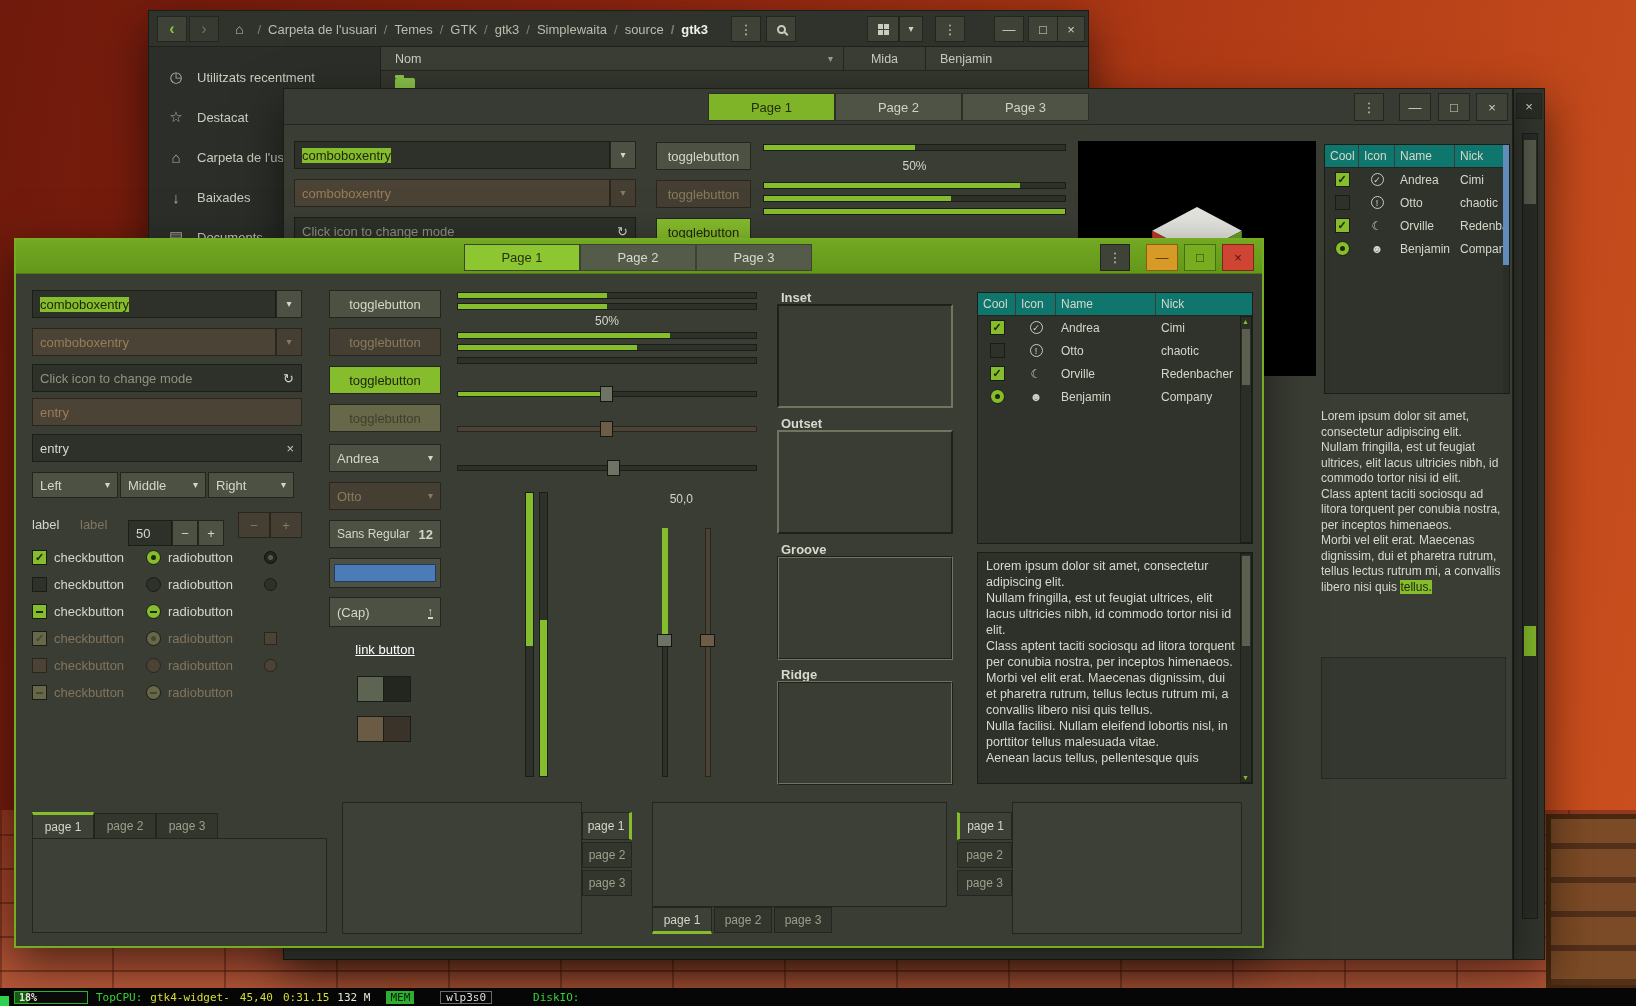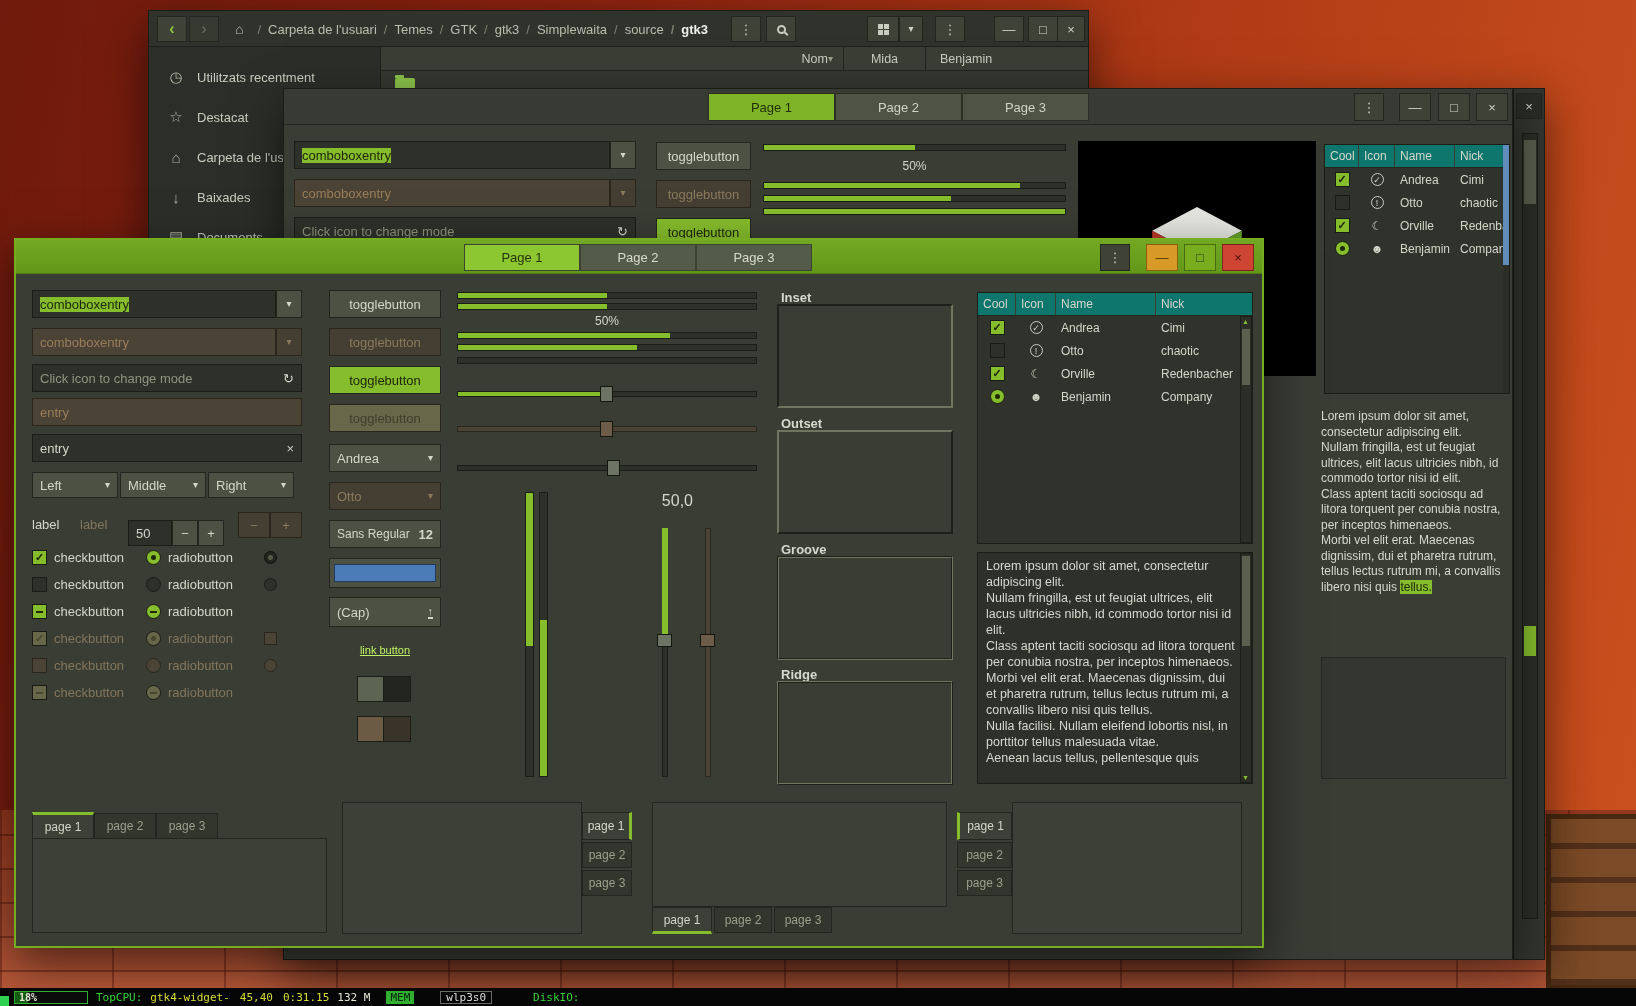--- a/index.html
+++ b/index.html
@@ -80,21 +80,21 @@
 .sb{background:#2b2d27;border:1px solid #1b1d17;position:absolute}
 .sbt{background:#5a5f50;position:absolute;left:1px;right:1px}
 .nbt{position:absolute;display:flex;align-items:center;justify-content:center;font-size:12px;background:#33362d;border:1px solid #23251f;color:#99a08c}
 .nbt.on{background:#3c4036;color:#d3d7c9}
 .acct{border-top:3px solid #86bd2c}.accr{border-right:3px solid #86bd2c}
 .accb{border-bottom:3px solid #86bd2c}.accl{border-left:3px solid #86bd2c}
 .nbb{position:absolute;background:#3c4036;border:1px solid #23251f}
 .switch{border:1px solid #1b1d17;background:#23251f;display:flex;position:absolute}
 .switch .kn{width:50%;height:100%;background:#5d6452;border-right:1px solid #1b1d17}
 .switch.ds{background:#3a332a}.switch.ds .kn{background:#6b5a44}
-.link{color:#bef264;text-decoration:underline;font-size:11px}
+.link{color:#ffffff;text-decoration:underline;font-size:13px}
 
 .fmh{position:absolute;left:0;top:0;right:0;height:36px;background:#30332c;border-bottom:1px solid #1f211c}
 .crumb{color:#b9bdae;white-space:nowrap;font-size:13px}
 .crumb+.crumb::before{content:"/";margin:0 7px;color:#7b8070}
 .crumb.cur{color:#eef0e8;font-weight:bold}
 .fmside{position:absolute;left:0;top:36px;bottom:0;width:232px;background:#2c2f29;border-right:1px solid #1f211c;padding-top:10px}
 .fmitem{display:flex;align-items:center;gap:12px;height:40px;padding-left:18px;color:#c9cdbf;font-size:13px}
 .fmitem .ic{color:#a9ae9d;font-size:15px;width:18px;text-align:center}
 .fmmain{position:absolute;left:232px;top:36px;right:0;bottom:0;background:#35382f}
 .fmcols{display:flex;height:24px;background:#3a3e35;border-bottom:1px solid #23251f;font-size:12.5px;color:#c9cdbf}
@@ -167,21 +167,21 @@
         <span class="ic">↓</span>
         <span>Baixades</span>
       </div>
     <div class="fmitem">
         <span class="ic">▤</span>
         <span>Documents</span>
       </div>
   </div>
   <div class="fmmain">
     <div class="fmcols">
-      <div style="flex:1;justify-content:flex-end;padding:0 10px 0 22px">
+      <div style="flex:1;justify-content:space-between;padding:0 10px 0 14px">
           <span>Nom</span>
           <span class="car" style="color:#9aa08d">▾</span>
         </div>
       <div style="width:82px;justify-content:center">Mida</div>
       <div style="width:162px;padding-left:14px;border-right:0">Benjamin</div>
     </div>
     <div class="fx" style="height:26px;padding-left:14px">
         <span class="folder"></span>
       </div>
   </div>
@@ -481,21 +481,21 @@
     <div class="hdl" style="left:143px;top:0;width:13px;height:16px"></div>
   </div>
   <div class="a" style="left:441px;top:181px;width:300px;height:16px">
     <div class="trk ds a" style="left:0;top:5px;width:300px;height:6px"></div>
     <div class="hdl ds" style="left:143px;top:0;width:13px;height:16px"></div>
   </div>
   <div class="a" style="left:441px;top:220px;width:300px;height:16px">
     <div class="trk a" style="left:0;top:5px;width:300px;height:6px"></div>
     <div class="hdl" style="left:150px;top:0;width:13px;height:16px"></div>
   </div>
-  <div class="a" style="left:441px;top:252px;width:236px;text-align:right;font-size:16px">50,0</div>
+  <div class="a" style="left:441px;top:252px;width:236px;text-align:right;font-size:12px">50,0</div>
   <div class="pbar a vb" style="left:509px;top:252px;width:9px;height:285px">
       <i style="height:54%"></i>
     </div>
   <div class="pbar a vb bot" style="left:523px;top:252px;width:9px;height:285px">
       <i style="height:55%"></i>
     </div>
   <div class="a" style="left:641px;top:288px;width:15px;height:249px">
     <div class="trk a" style="left:5px;top:0;width:6px;height:249px"></div>
     <div class="fillg a" style="left:5px;top:0;width:6px;height:106px"></div>
     <div class="hdl" style="left:0;top:106px;width:15px;height:13px"></div>

